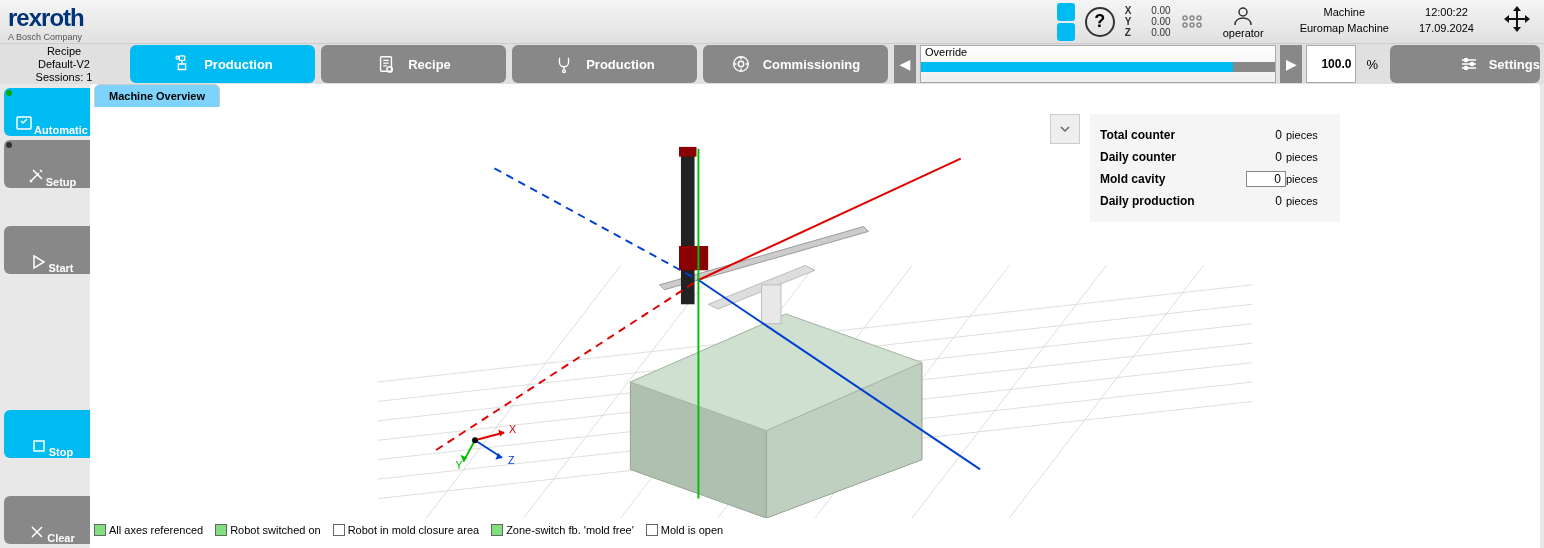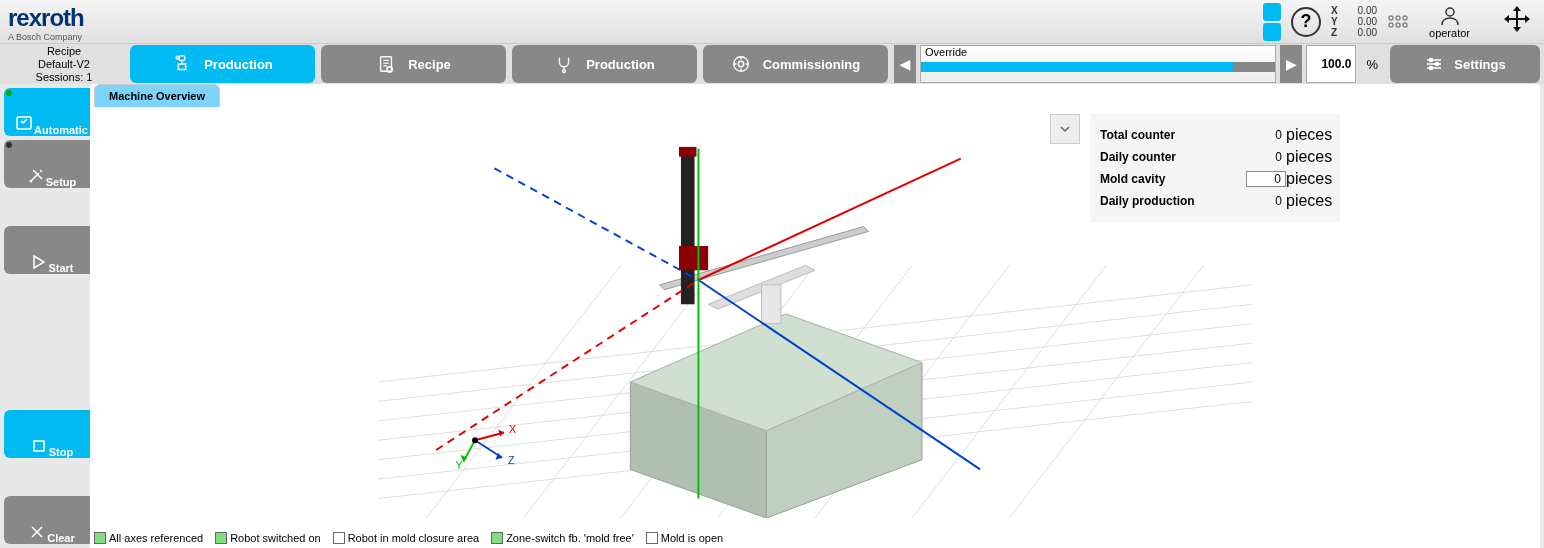--- a/index.html
+++ b/index.html
@@ -34,21 +34,21 @@
 .nav-btn.active { background: #00baf2; }
 .nav-icon { width: 20px; height: 20px; display: flex; align-items: center; justify-content: center; }
 .override-block { flex: 1; display: flex; align-items: center; gap: 4px; }
 .override-arrow { width: 22px; height: 38px; background: #888; color: #fff; display: flex; align-items: center; justify-content: center; font-size: 14px; cursor: pointer; }
 .override-slider { flex: 1; height: 38px; position: relative; background: linear-gradient(#fff, #eee); border: 1px solid #aaa; }
 .override-label { position: absolute; top: 0; left: 4px; font-size: 11px; }
 .override-fill { position: absolute; top: 16px; left: 0; height: 10px; background: #00baf2; width: 88%; }
 .override-rest { position: absolute; top: 16px; left: 88%; right: 0; height: 10px; background: #888; }
 .override-value { width: 50px; height: 38px; background: #fff; border: 1px solid #aaa; display: flex; align-items: center; justify-content: flex-end; padding-right: 4px; font-size: 12px; font-weight: bold; }
 .override-unit { font-size: 13px; padding: 0 6px; }
-.settings-btn { width: 150px; height: 38px; background: #888; color: #fff; border-radius: 6px; display: flex; align-items: center; justify-content: center; gap: 10px; font-size: 13px; font-weight: bold; cursor: pointer; }
+.settings-btn { width: 150px; height: 38px; background: #888; color: #fff; border-radius: 6px; display: flex; align-items: center; justify-content: flex-end; gap: 10px; font-size: 13px; font-weight: bold; cursor: pointer; }
 
 
 .content { display: flex; height: 464px; }
 
 
 .sidebar { width: 90px; padding: 4px; display: flex; flex-direction: column; gap: 4px; }
 .side-btn { width: 94px; height: 48px; background: #888; color: #fff; border-radius: 6px; display: flex; flex-direction: row; align-items: flex-end; justify-content: center; font-size: 11px; font-weight: bold; cursor: pointer; position: relative; }
 .side-btn.active { background: #00baf2; }
 .side-btn.stop { background: #00baf2; }
 .side-btn .dot { position: absolute; top: 2px; left: 2px; width: 6px; height: 6px; border-radius: 50%; }
@@ -61,25 +61,25 @@
 .tab-bar { display: flex; }
 .tab { padding: 5px 14px; background: #7dd3fc; border: 1px solid #ccc; border-bottom: none; border-radius: 6px 6px 0 0; font-size: 11px; font-weight: bold; margin-left: 4px; }
 .view-3d { position: absolute; top: 26px; left: 0; right: 0; bottom: 30px; background: #fff; overflow: hidden; }
 
 
 .counter-panel { position: absolute; top: 30px; right: 200px; width: 250px; background: #f5f5f5; padding: 10px; font-size: 12px; }
 .counter-row { display: flex; justify-content: space-between; align-items: center; height: 22px; }
 .counter-label { font-weight: bold; flex: 1; }
 .counter-val { width: 40px; text-align: right; padding-right: 4px; }
 .counter-val.input { background: #fff; border: 1px solid #888; }
-.counter-unit { width: 44px; font-size: 16px; }
+.counter-unit { width: 44px; font-size: 11px; }
 .expand-btn { position: absolute; top: 30px; right: 460px; width: 30px; height: 30px; background: #eee; border: 1px solid #ccc; display: flex; align-items: center; justify-content: center; cursor: pointer; }
 
 
-.status-bar { position: absolute; bottom: 4px; left: 4px; right: 4px; display: flex; gap: 12px; font-size: 11px; align-items: center; }
+.status-bar { position: absolute; bottom: 12px; left: 4px; right: 4px; display: flex; gap: 12px; font-size: 11px; align-items: center; }
 .status-item { display: flex; align-items: center; gap: 3px; }
 .status-box { width: 12px; height: 12px; border: 1px solid #666; }
 .status-box.green { background: #80e080; }
 
 svg { display: block; }
 </style>
 </head>
 <body>
 
 <div class="header">
@@ -123,20 +123,30 @@
     <div class="operator-block">
       <div class="operator-icon">
         <svg width="22" height="22" viewBox="0 0 22 22">
             <g fill="none" stroke="#333" stroke-width="1.5">
               <circle cx="11" cy="7" r="4"></circle>
               <path d="M3 20c0-5 4-7 8-7s8 2 8 7"></path>
             </g>
           </svg>
       </div>
       <div>operator</div>
+    </div>
+  </div>
+  <div class="machine-info">
+    <div class="machine-col">
+      <div>Machine</div>
+      <div>Euromap Machine</div>
+    </div>
+    <div class="machine-col">
+      <div>12:00:22</div>
+      <div>17.09.2024</div>
     </div>
   </div>
   <div class="move-icon">
     <svg width="34" height="34" viewBox="0 0 34 34">
         <g fill="#111">
           <path d="M17 2l-4 5h3v7h-7v-3l-5 4 5 4v-3h7v7h-3l4 5 4-5h-3v-7h7v3l5-4-5-4v3h-7v-7h3z"></path>
         </g>
       </svg>
   </div>
 </div>

